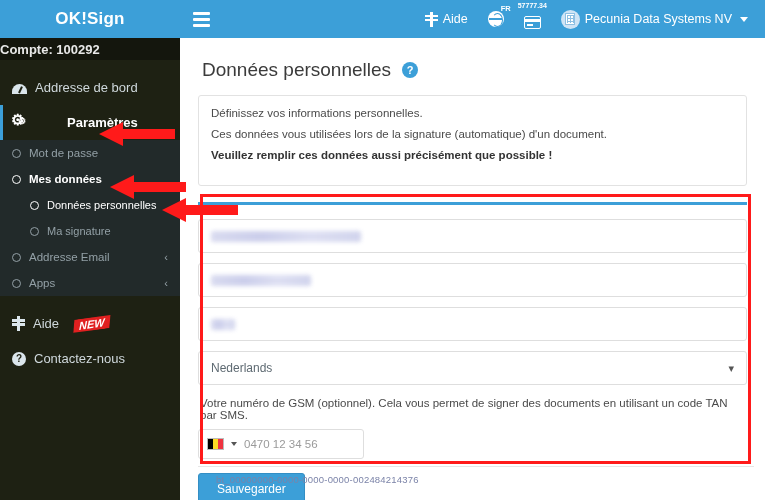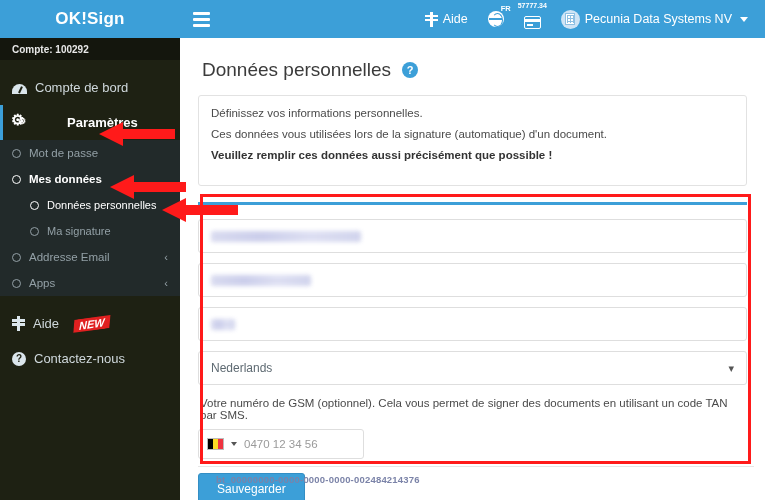--- a/index.html
+++ b/index.html
@@ -72,22 +72,22 @@
     width: 0; height: 0; border-left: 4px solid transparent; border-right: 4px solid transparent;
     border-top: 5px solid #fff; margin-left: 3px;
   }
 
   
   .sidebar {
     position: absolute; left: 0; top: 38px; width: 180px; height: 462px;
     background: #1e2113;
   }
   .acct {
-    height: 22px; display: flex; align-items: center; padding-left: 12px;
-    color: #e8e8e8; font-size: 10px; font-weight: bold; background: #14160d;
+    height: 22px; display: flex; align-items: center; 
+    color: #e8e8e8; font-size: 13px; font-weight: bold; background: #14160d;
   }
   .nav-item {
     display: flex; align-items: center; gap: 8px;
     padding: 10px 12px; color: #cfd8dc; font-size: 13px; cursor: pointer; position: relative;
   }
   .nav-item.top-space { margin-top: 10px; }
   .nav-item.active {
     color: #fff; font-weight: bold; background: #1e2113;
     border-left: 3px solid #3c9fd8; padding-left: 9px; gap: 40px;
   }
@@ -193,21 +193,20 @@
     background: #3c9fd8; color: #fff; border: 1px solid #338ec4; border-radius: 3px;
     font-size: 12px; padding: 8px 18px; cursor: pointer; font-family: inherit;
   }
   .redbox {
     position: absolute; left: 200px; top: 194px; width: 551px; height: 270px;
     border: 3px solid #ff1a1a; pointer-events: none; z-index: 5;
   }
   .footer-id {
     position: absolute; left: 216px; top: 474px; font-size: 9.5px; color: #7b83a8;
     letter-spacing: .2px;
-    font-weight: bold;
   }
   .divider-bot {
     position: absolute; left: 198px; top: 466px; width: 556px; height: 1px; background:#e6e6e6;
   }
 
   
   .arrow { position: absolute; z-index: 20; }
   .arrow svg { display: block; }
 </style>
 </head>
@@ -243,21 +242,21 @@
         <span class="caret-dn"></span>
       </div>
     </div>
   </div>
 
   <div class="sidebar">
     <div class="acct">Compte: 100292</div>
 
     <div class="nav-item top-space">
       <span class="dash-ico"></span>
-      <span>Compte de bord</span>
+      <span>Addresse de bord</span>
     </div>
 
     <div class="nav-item active">
       <span class="gear-ico"></span>
       <span>Paramètres</span>
     </div>
 
     <div class="sub-list">
       <div class="sub-item">
         <span class="circ"></span>

